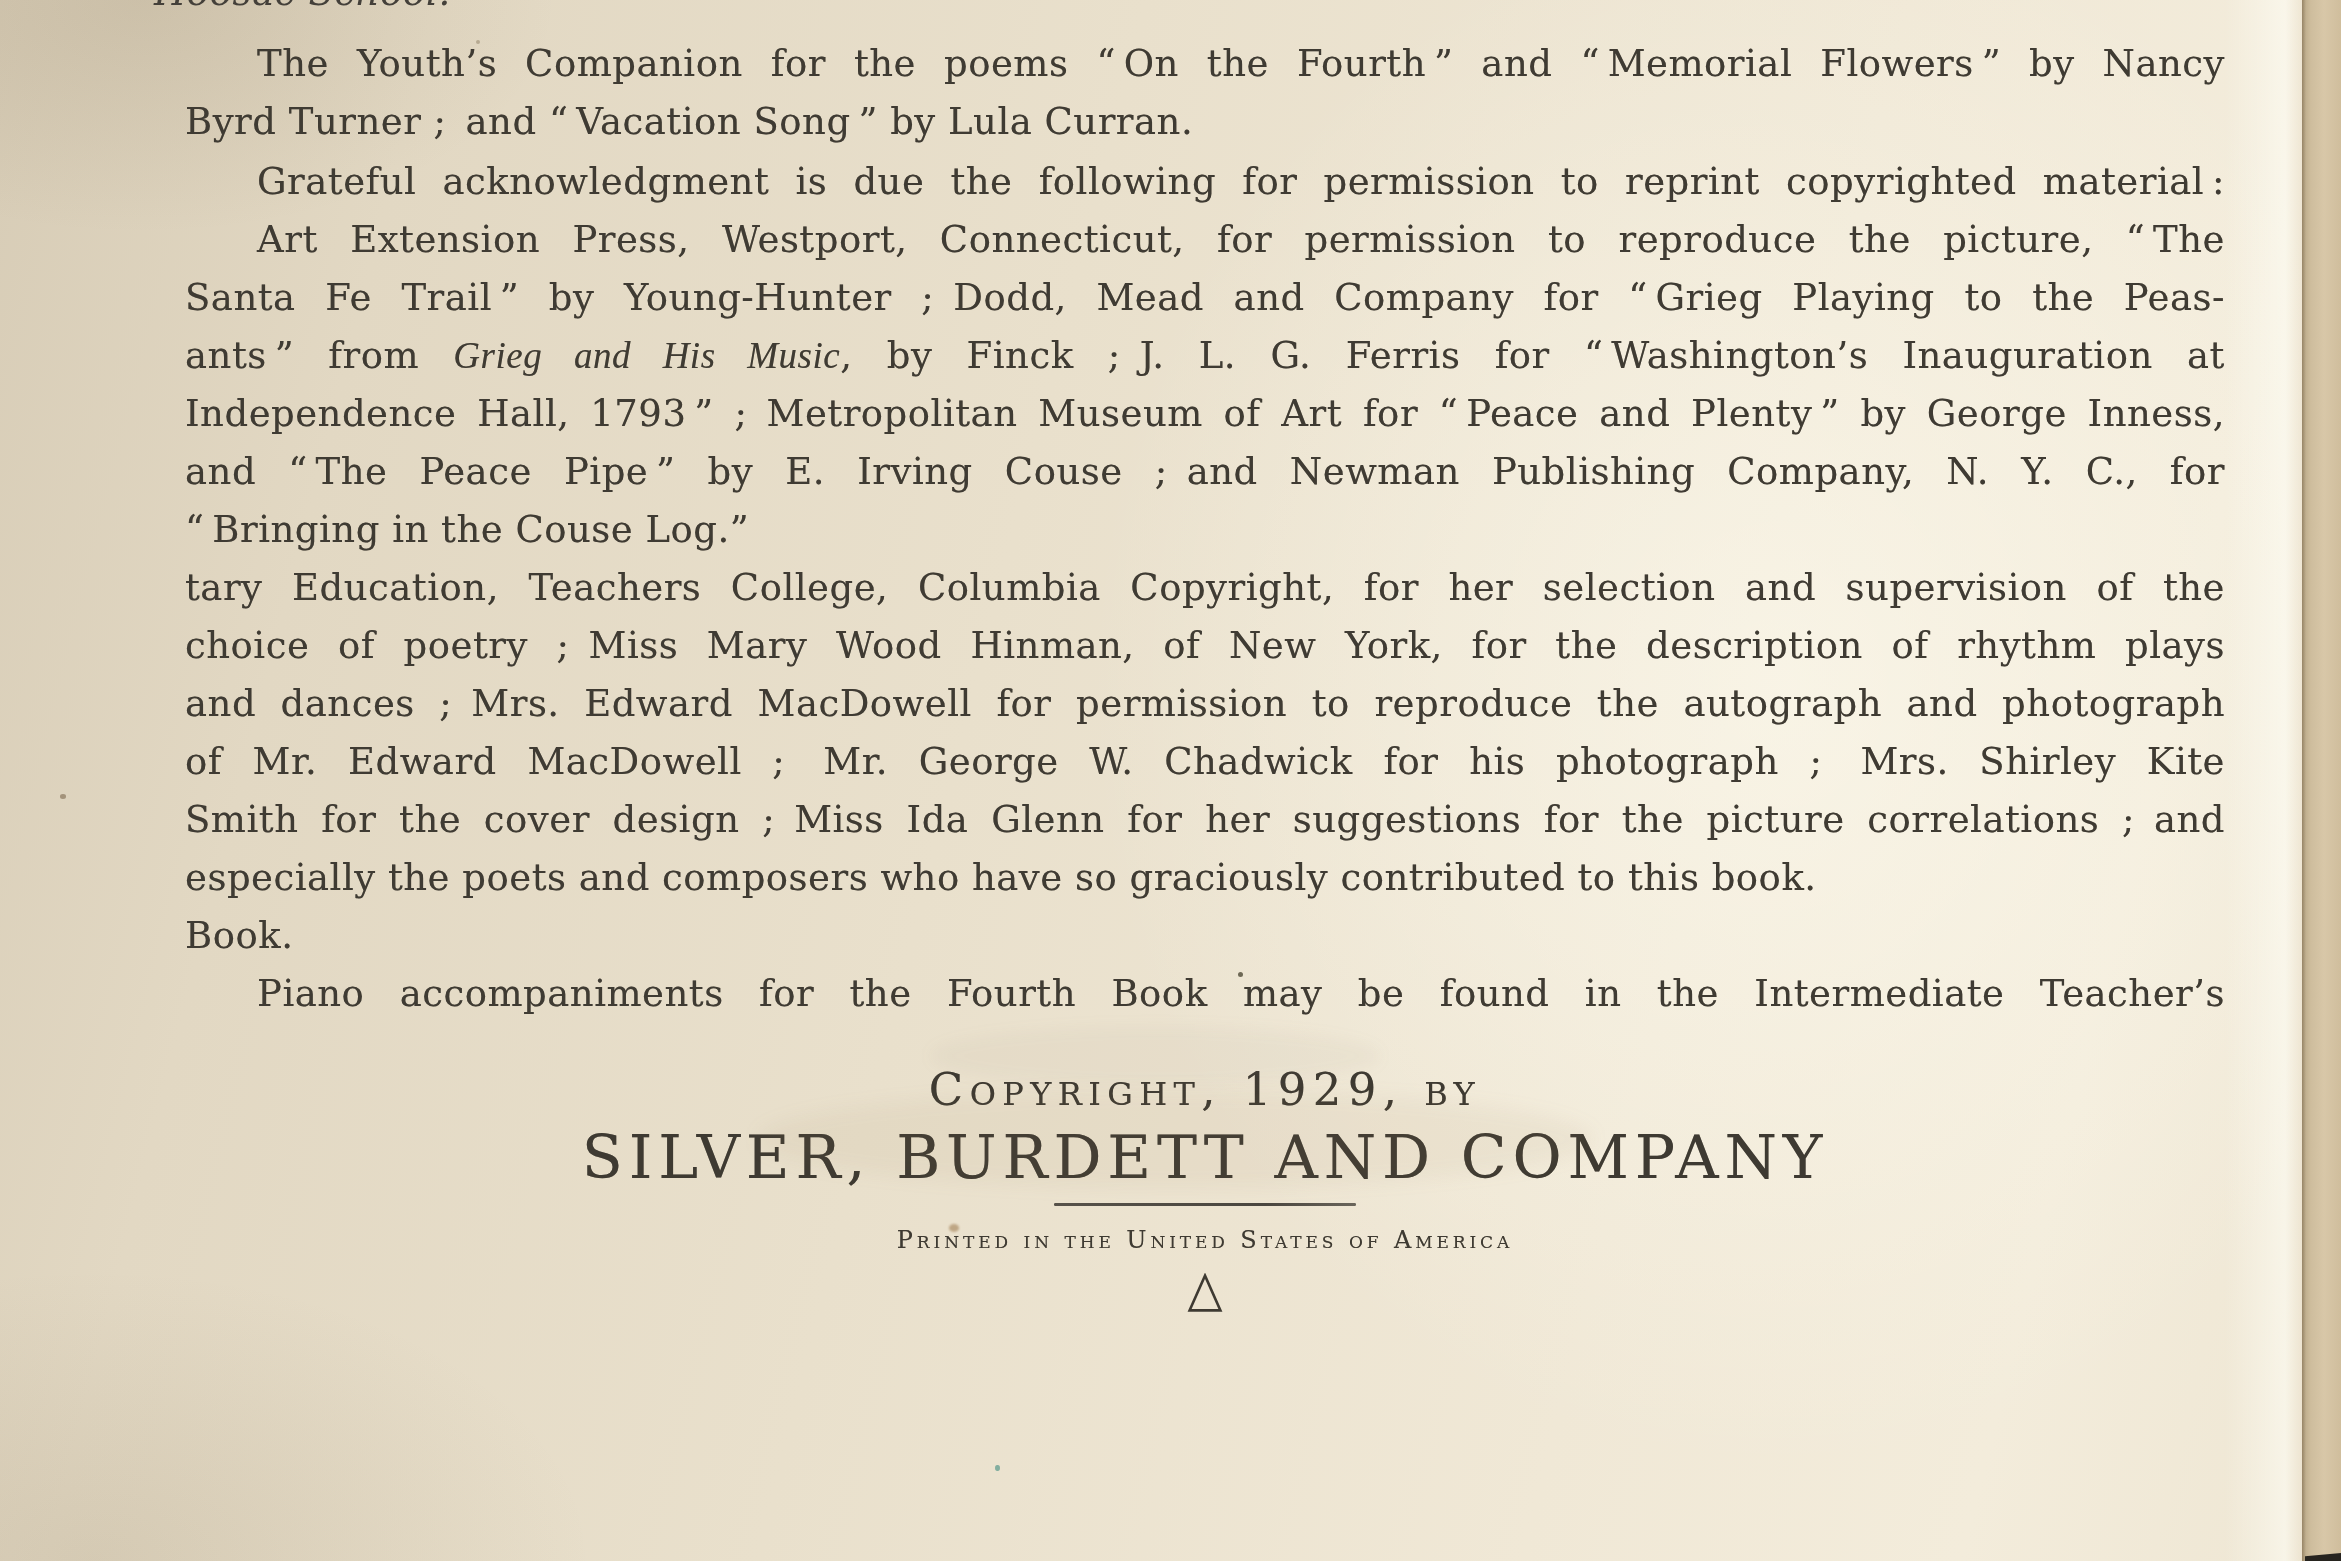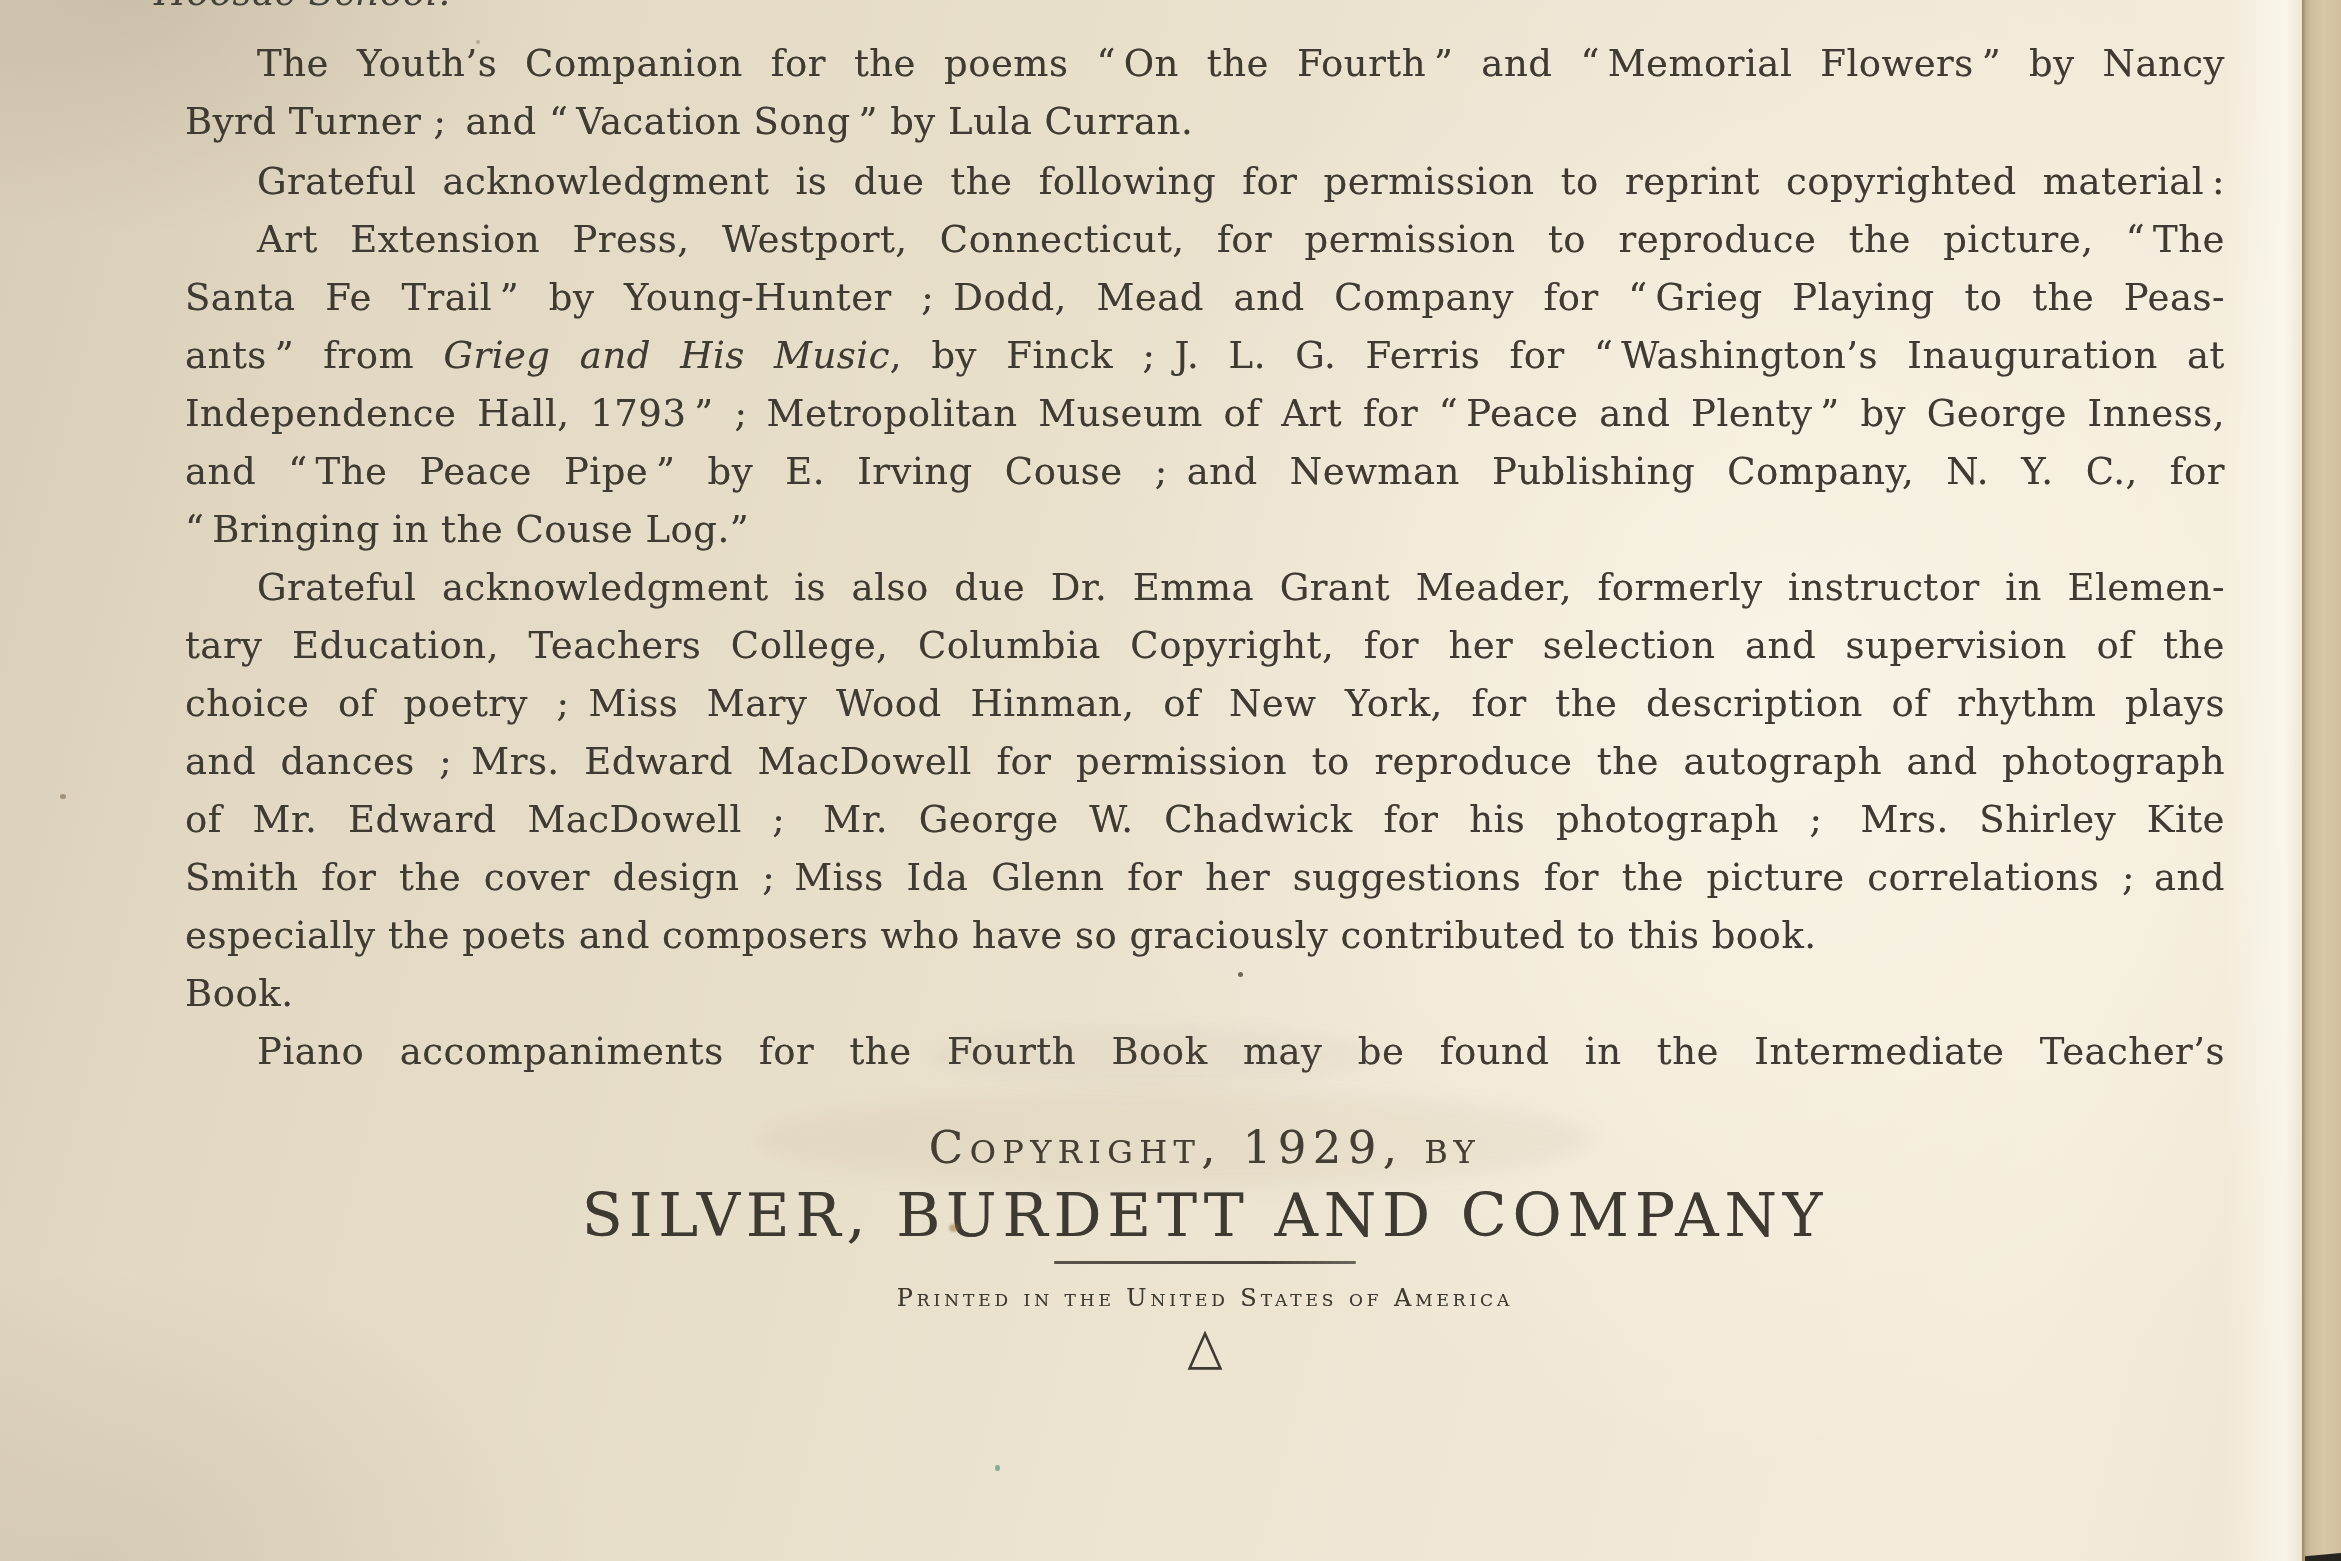--- a/index.html
+++ b/index.html
@@ -44,21 +44,21 @@
   .line{width:100%;}
   .jl{text-align:justify;text-align-last:justify;}
   .ll{text-align:left;text-align-last:left;}
   .indent{text-indent:72px;}
   .para-gap{margin-top:2px;}
   .cut-line{
     position:absolute;left:154px;top:-27px;
     font-style:italic;font-size:37px;line-height:39px;
     color:#44403a;letter-spacing:0.6px;
   }
-  .it{font-style:italic;}
+  .it{font-style:italic;font-family:Liberation Serif, serif;}
   
   .colophon{margin-top:39px;text-align:center;text-align-last:center;}
   .copyright-line{
     font-variant:small-caps;
     font-size:45px;line-height:55px;letter-spacing:6.4px;color:#3e3a32;
   }
   .publisher-line{
     font-size:60px;line-height:62px;letter-spacing:5.8px;margin-top:9px;color:#3e3a32;
   }
   .colophon-rule{
@@ -101,21 +101,20 @@
 
     <div class="line jl indent para-gap">Grateful acknowledgment is due the following for permission to reprint copyrighted material :</div>
 
     <div class="line jl indent">Art Extension Press, Westport, Connecticut, for permission to reproduce the picture, “ The</div>
     <div class="line jl">Santa Fe Trail ” by Young-Hunter ; Dodd, Mead and Company for “ Grieg Playing to the Peas-</div>
     <div class="line jl"><span>ants ” from </span><span class="it">Grieg and His Music</span><span>, by Finck ; J. L. G. Ferris for “ Washington’s Inauguration at</span></div>
     <div class="line jl">Independence Hall, 1793 ” ; Metropolitan Museum of Art for “ Peace and Plenty ” by George Inness,</div>
     <div class="line jl">and “ The Peace Pipe ” by E. Irving Couse ; and Newman Publishing Company, N. Y. C., for</div>
     <div class="line ll">“ Bringing in the Couse Log.”</div>
 
-    <div class="line jl indent">Grateful acknowledgment is also due Dr. Emma Grant Meader, formerly instructor in Elemen-</div>
     <div class="line jl">tary Education, Teachers College, Columbia Copyright, for her selection and supervision of the</div>
     <div class="line jl">choice of poetry ; Miss Mary Wood Hinman, of New York, for the description of rhythm plays</div>
     <div class="line jl">and dances ; Mrs. Edward MacDowell for permission to reproduce the autograph and photograph</div>
     <div class="line jl">of Mr. Edward MacDowell ;  Mr. George W. Chadwick for his photograph ;  Mrs. Shirley Kite</div>
     <div class="line jl">Smith for the cover design ; Miss Ida Glenn for her suggestions for the picture correlations ; and</div>
     <div class="line ll">especially the poets and composers who have so graciously contributed to this book.</div>
 
     <div class="line ll">Book.</div>
     <div class="line jl indent">Piano accompaniments for the Fourth Book may be found in the Intermediate Teacher’s</div>
 

